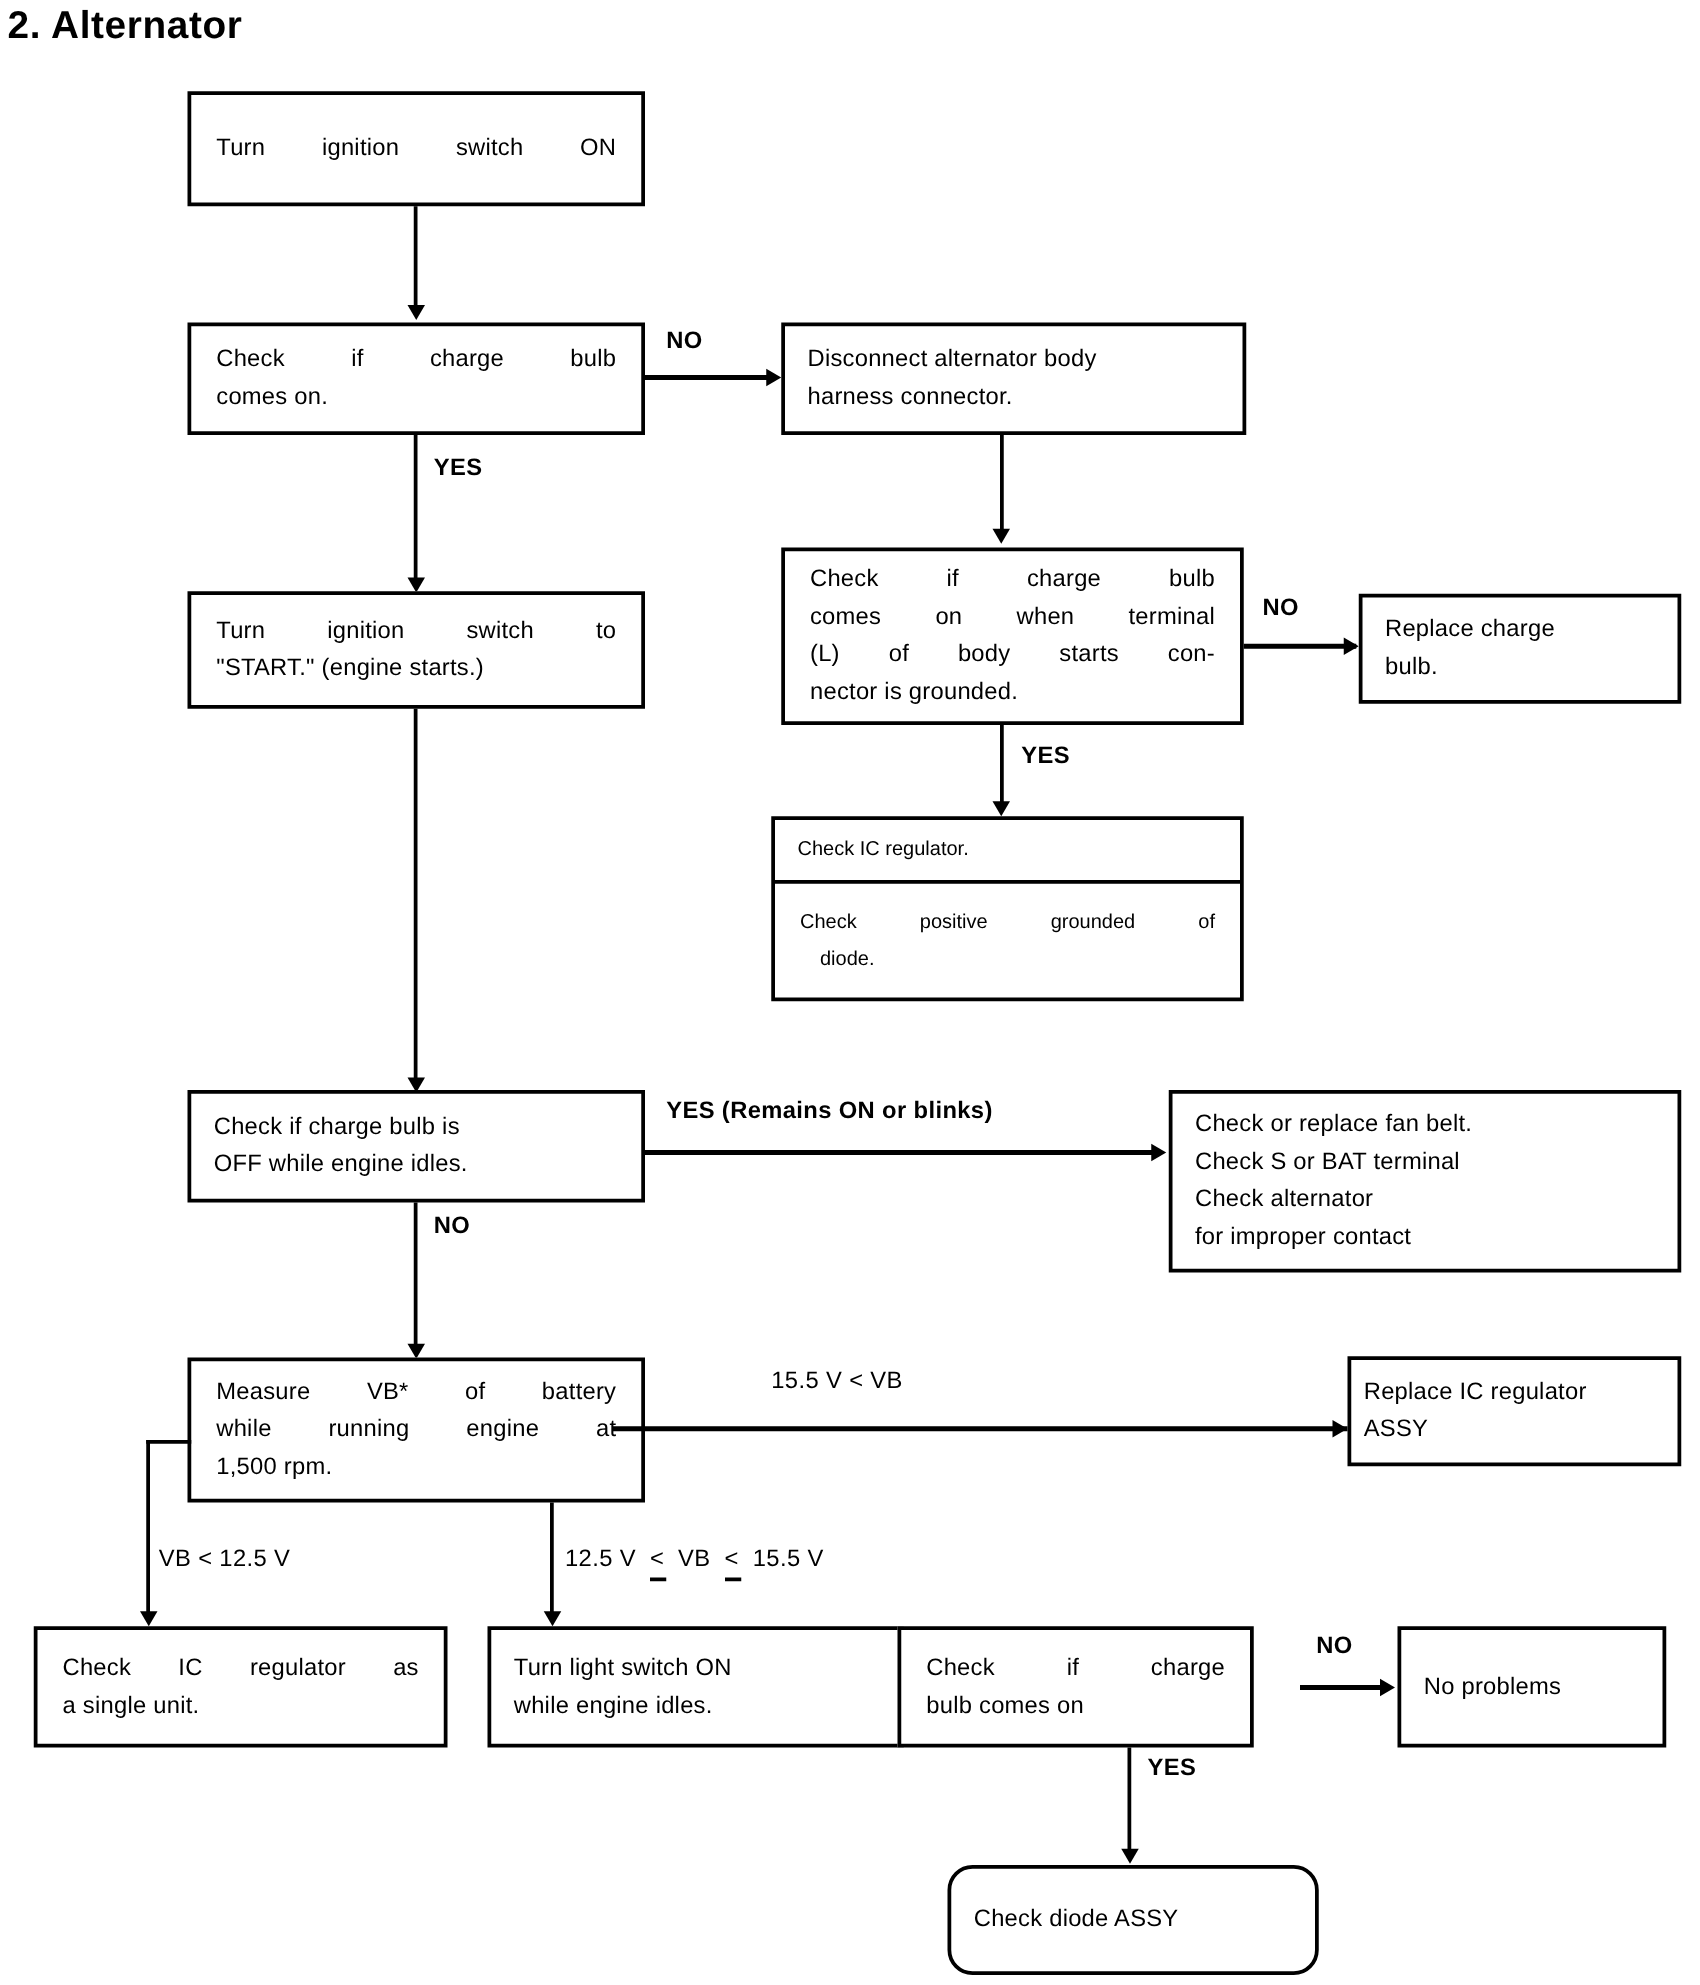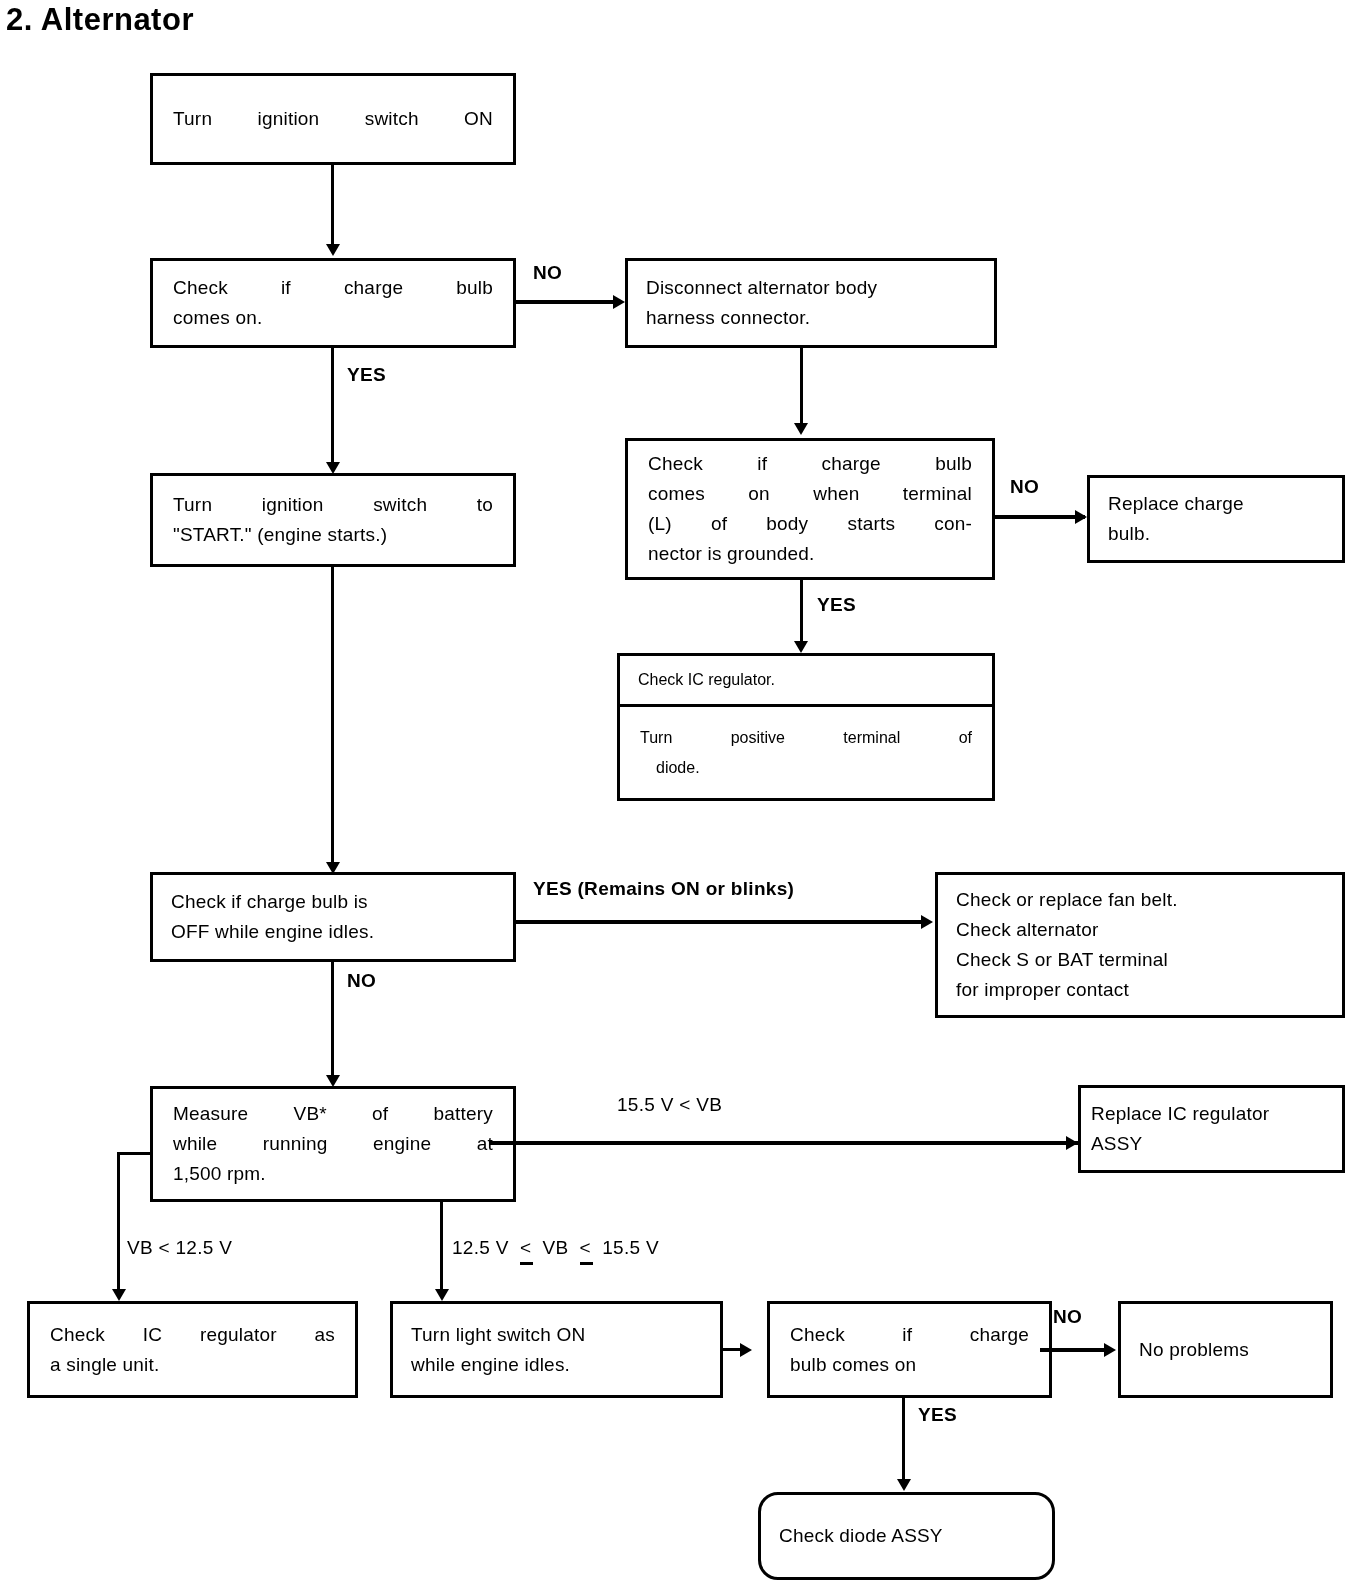--- a/index.html
+++ b/index.html
@@ -175,41 +175,41 @@
 
   <div class="vline" style="left:800px; top:580px; height:62px;"></div>
   <div class="arrow-down" style="left:794px; top:641px;"></div>
   <div class="elabel" style="left:817px; top:594px;">YES</div>
 
   <div class="stackbox" style="left:617px; top:653px; width:378px; height:148px;">
     <div class="cell top" style="height:51px;">
       <div class="line">Check IC regulator.</div>
     </div>
     <div class="cell just" style="height:91px;">
-      <div class="line">Turn positive terminal of</div>
+      <div class="line">Check positive grounded of</div>
       <div class="line" style="text-align-last:left;padding-left:36px;">diode.</div>
     </div>
   </div>
 
   <div class="vline" style="left:331px; top:567px; height:297px;"></div>
   <div class="arrow-down" style="left:326px; top:862px;"></div>
 
   <div class="box" style="left:150px; top:872px; width:366px; height:90px;">
     <div class="line">Check if charge bulb is</div>
     <div class="line">OFF while engine idles.</div>
   </div>
 
   <div class="hline thick" style="left:516px; top:920px; width:410px;"></div>
   <div class="arrow-right" style="left:921px; top:915px;"></div>
   <div class="elabel" style="left:533px; top:878px;">YES (Remains ON or blinks)</div>
 
   <div class="box" style="left:935px; top:872px; width:410px; height:146px;">
     <div class="line">Check or replace fan belt.</div>
+    <div class="line">Check S or BAT terminal</div>
     <div class="line">Check alternator</div>
-    <div class="line">Check S or BAT terminal</div>
     <div class="line">for improper contact</div>
   </div>
 
   <div class="vline" style="left:331px; top:962px; height:114px;"></div>
   <div class="arrow-down" style="left:326px; top:1075px;"></div>
   <div class="elabel" style="left:347px; top:970px;">NO</div>
 
   <div class="box just" style="left:150px; top:1086px; width:366px; height:116px;">
     <div class="line">Measure VB* of battery</div>
     <div class="line">while running engine at</div>
@@ -246,21 +246,21 @@
   </div>
 
   <div class="box" style="left:390px; top:1301px; width:333px; height:97px;">
     <div class="line">Turn light switch ON</div>
     <div class="line">while engine idles.</div>
   </div>
 
   <div class="hline" style="left:723px; top:1348px; width:20px;"></div>
   <div class="arrow-right" style="left:740px; top:1343px;"></div>
 
-  <div class="box just" style="left:767px; top:1301px; width:285px; height:97px;">
+  <div class="box just" style="left:718px; top:1301px; width:285px; height:97px;">
     <div class="line">Check if charge</div>
     <div class="line" style="text-align-last:left;">bulb comes on</div>
   </div>
 
   <div class="hline thick" style="left:1040px; top:1348px; width:68px;"></div>
   <div class="arrow-right" style="left:1104px; top:1343px;"></div>
   <div class="elabel" style="left:1053px; top:1306px;">NO</div>
 
   <div class="box" style="left:1118px; top:1301px; width:215px; height:97px;">
     <div class="line">No problems</div>

